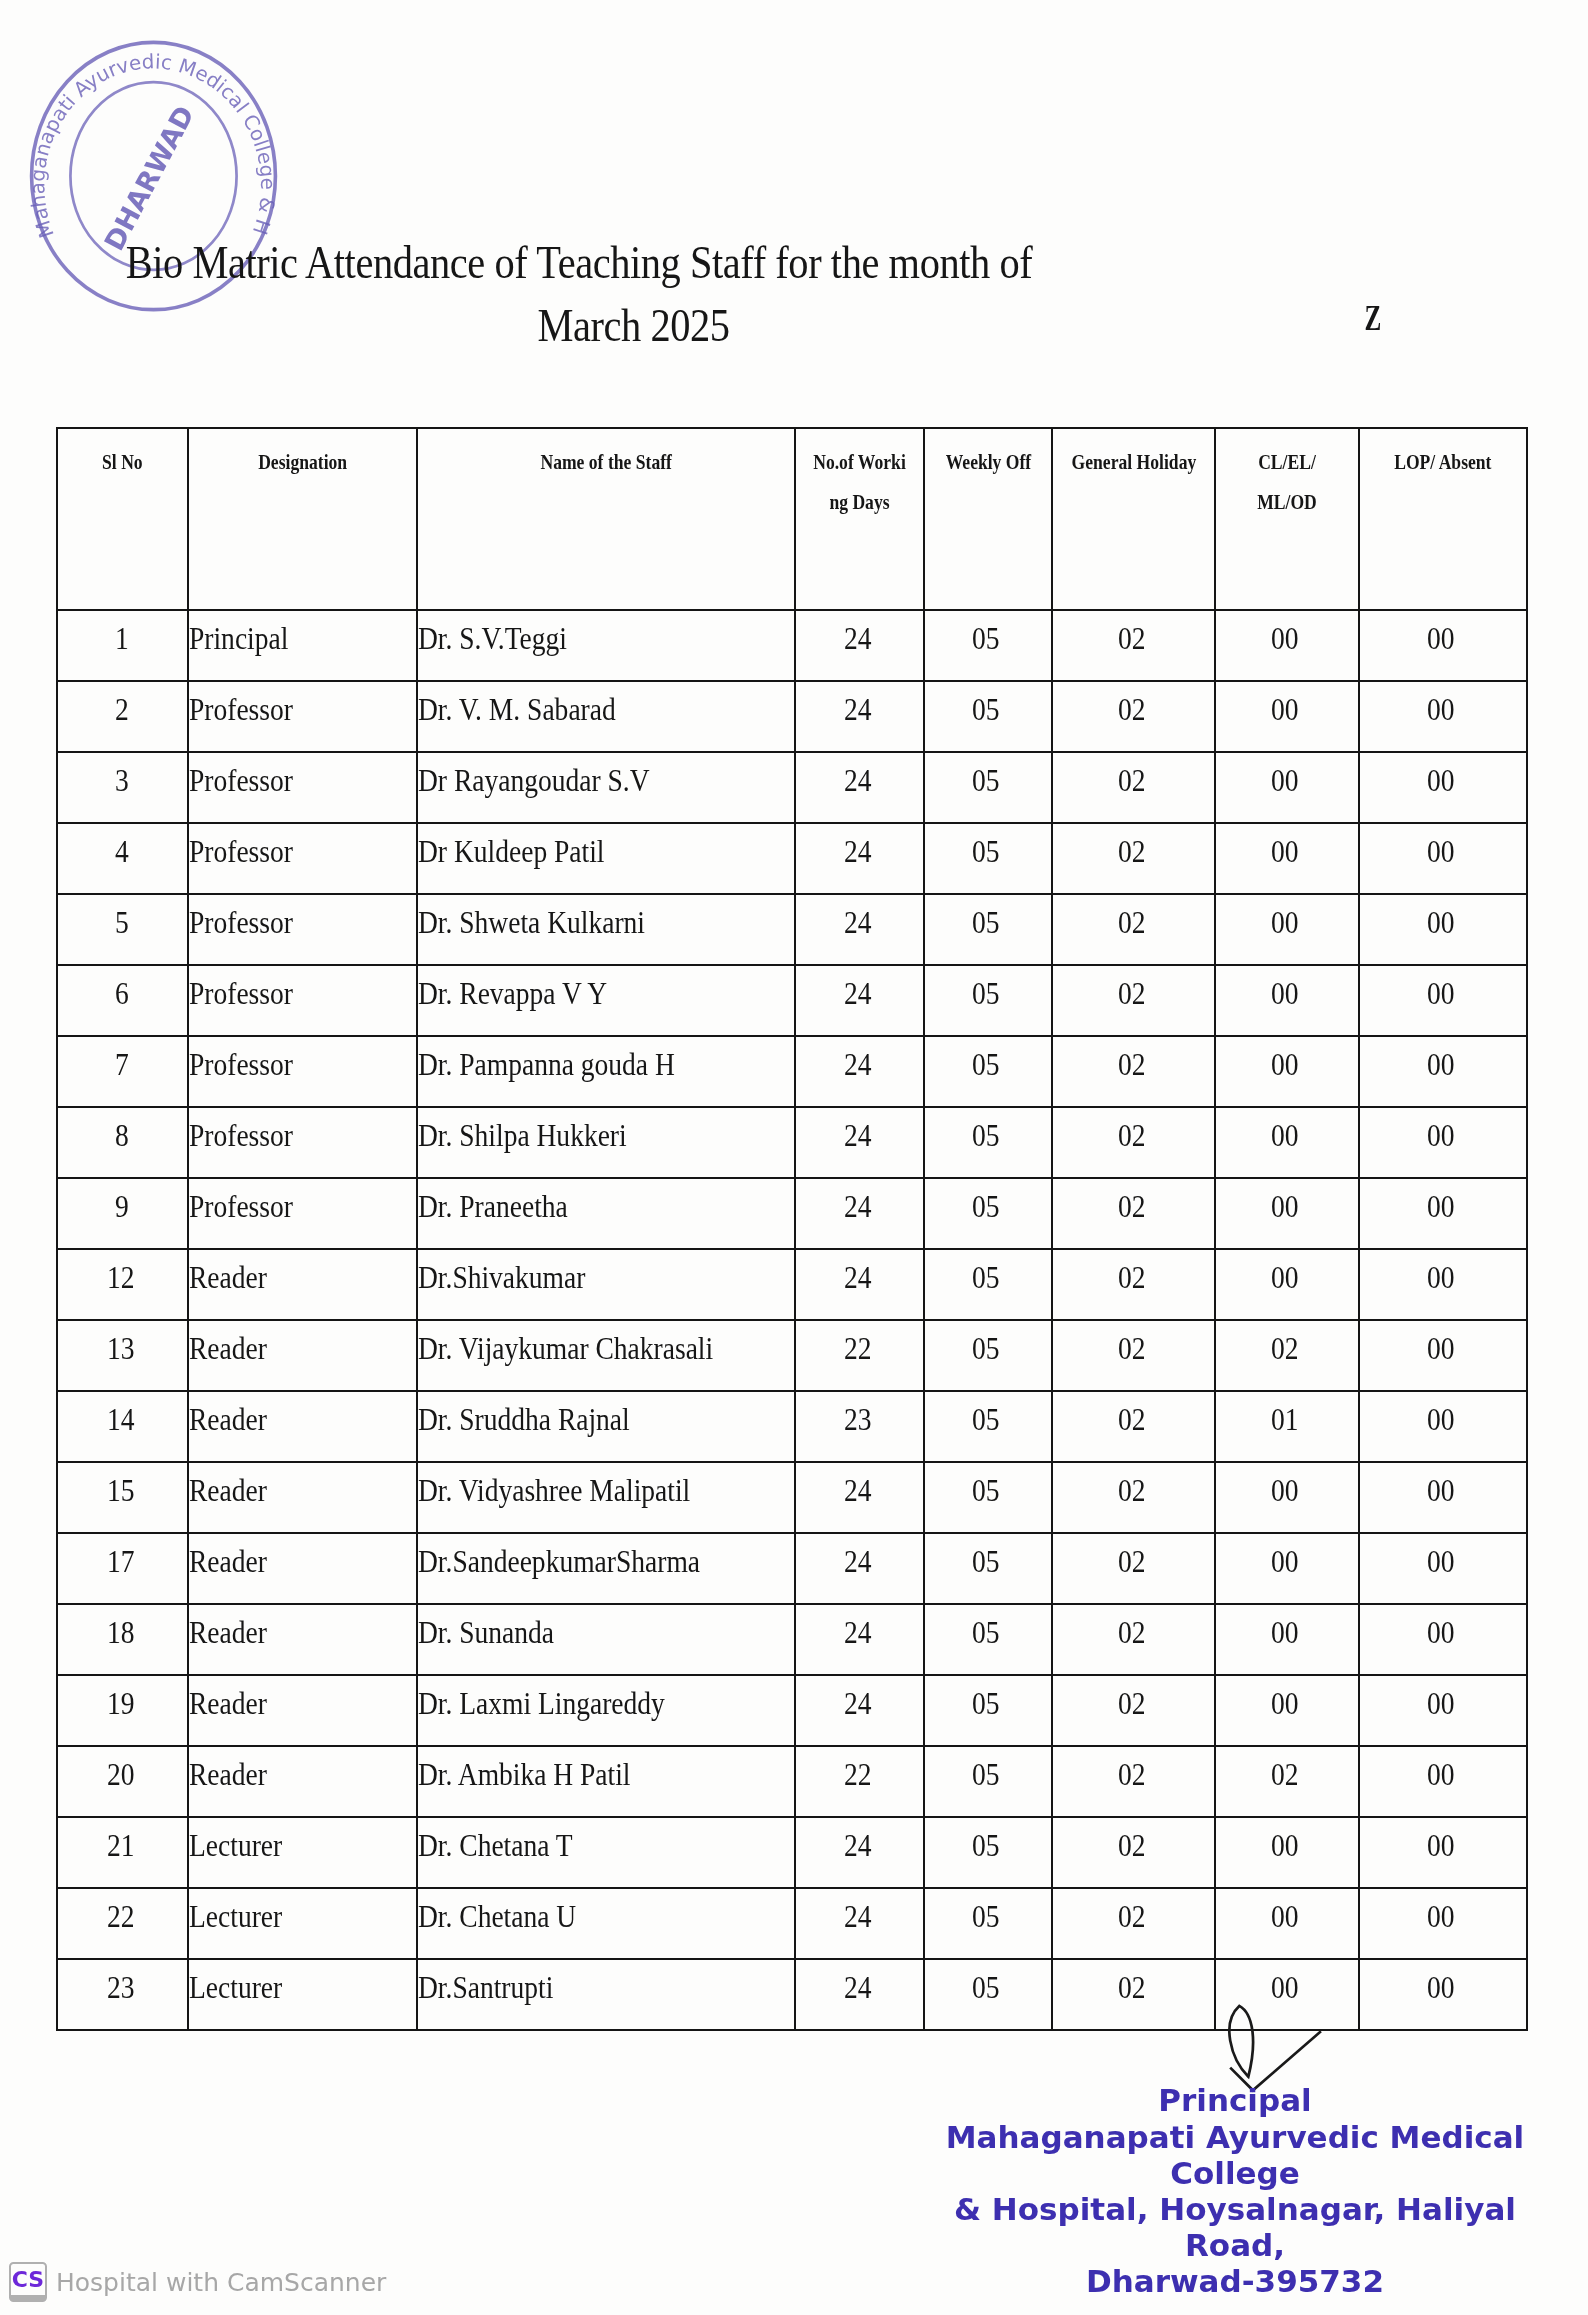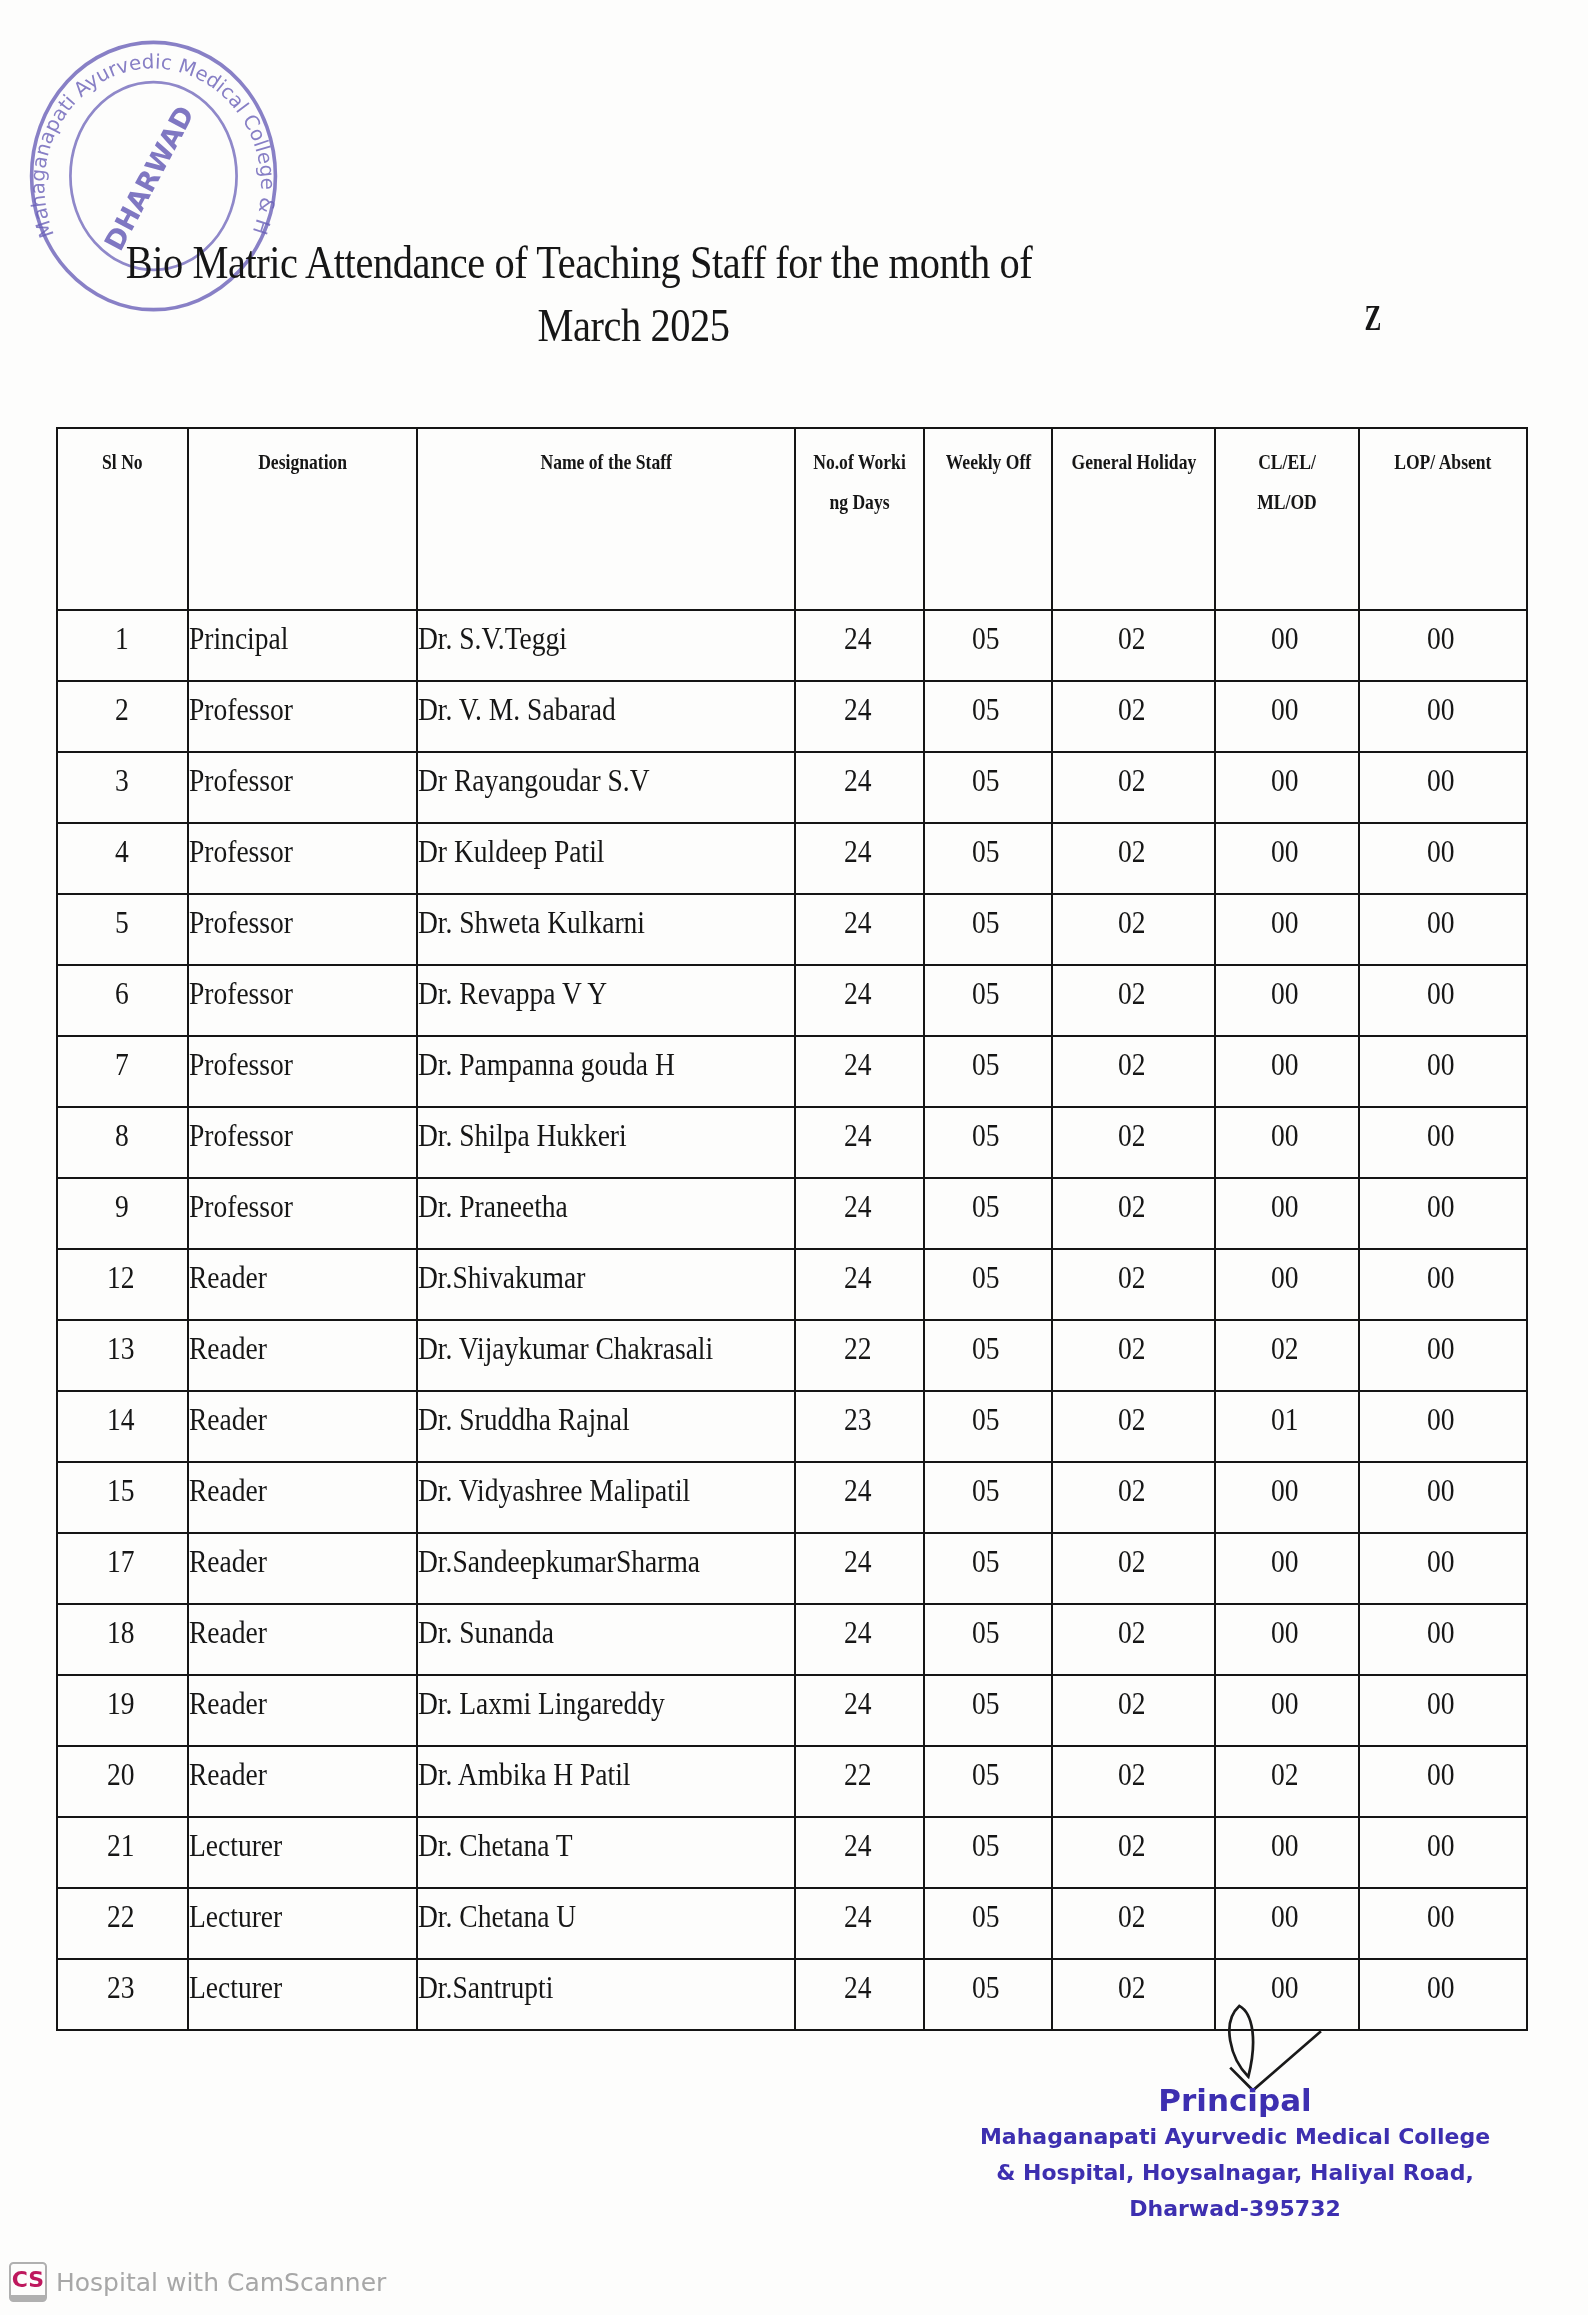--- a/index.html
+++ b/index.html
@@ -47,29 +47,29 @@
   td.c-lop { vertical-align:top; padding-top:1.8px; }
   .sig {
     position:absolute; left:1203px; top:2004px; width:127px; height:100px;
   }
   .footer {
     position:absolute; left:941px; top:2081px; width:588px;
     text-align:center; color:#3d2fb0;
     font-family:"DejaVu Sans", "Liberation Sans", sans-serif; font-weight:bold;
   }
   .footer .role { font-size:31px; line-height:38px; }
-  .footer .addr { font-size:22px; line-height:36px; }
+  .footer .addr { font-size:31px; line-height:36px; }
   .camscanner {
     position:absolute; left:9px; top:2262px; height:40px;
     display:flex; align-items:center; gap:9px; color:#a7a7a7;
     font-family:"DejaVu Sans", "Liberation Sans", sans-serif; font-size:25px;
   }
   .cs-logo {
     width:38px; height:40px; border:2.7px solid #b0b0b0; border-radius:4.5px;
-    box-sizing:border-box; font-weight:bold; font-size:22px; color:#be185d;
+    box-sizing:border-box; font-weight:bold; font-size:22px; color:#6d28d9;
     display:flex; align-items:center; justify-content:center;
     border-bottom-width:7.2px;
   }
 </style>
 </head>
 <body>
 
 <svg class="stamp" viewBox="0 0 300 320">
   <ellipse cx="150" cy="165" rx="135" ry="148" fill="none" stroke="#6a60b8" stroke-width="4" opacity="0.8"></ellipse>
   <ellipse cx="150" cy="165" rx="92" ry="104" fill="none" stroke="#6a60b8" stroke-width="3" opacity="0.75"></ellipse>

